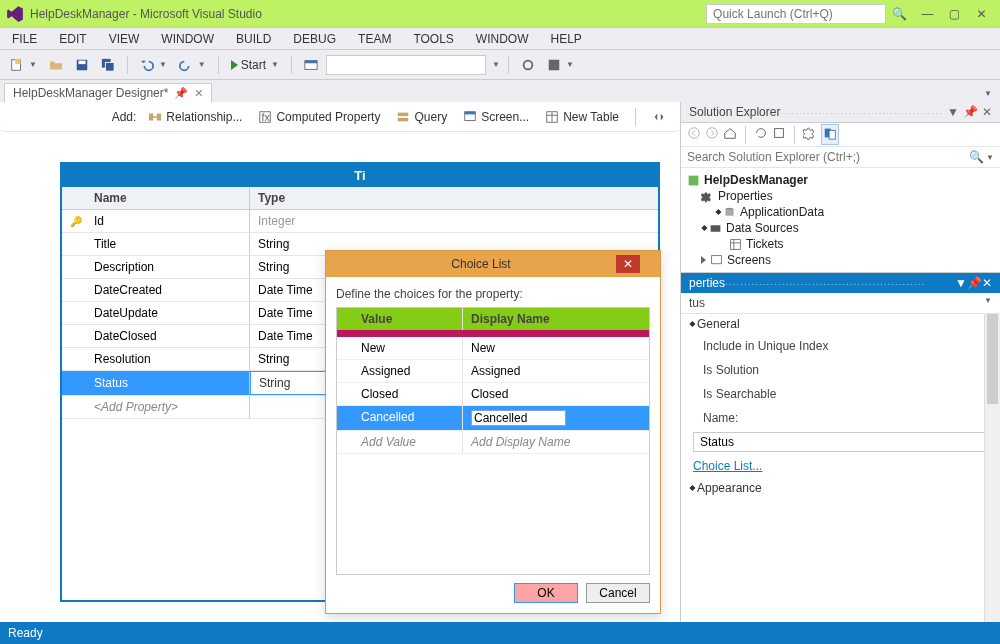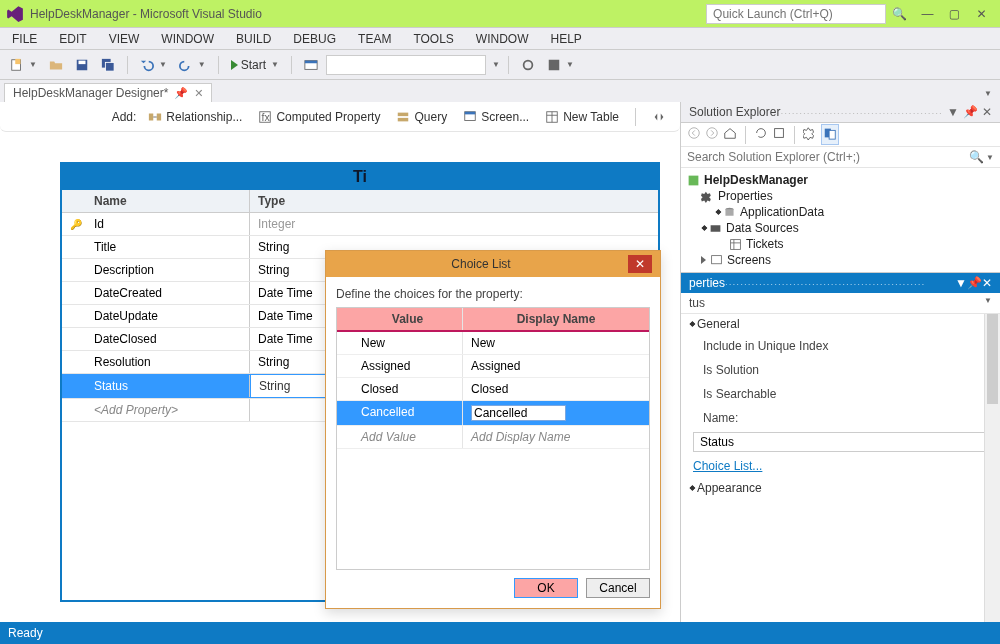--- a/index.html
+++ b/index.html
@@ -23,21 +23,21 @@
 .combo { width: 160px; height: 20px; border: 1px solid #ccc; background: #fff; }
 .tab-strip { height: 22px; background: #eeeef2; display: flex; align-items: flex-end; padding: 0 4px; position: relative; }
 .doc-tab { background: #fff; border: 1px solid #ccc; border-bottom: none; padding: 2px 8px; display: flex; align-items: center; gap: 6px; color: #555; }
 .doc-tab .close-x { color: #888; font-size: 11px; }
 .content-row { flex: 1; display: flex; min-height: 0; }
 .designer-area { flex: 1; background: #fff; position: relative; overflow: hidden; }
 .designer-toolbar { height: 30px; display: flex; align-items: center; justify-content: flex-end; gap: 8px; padding: 0 10px; border-bottom: 1px solid #e5e5e5; color: #333; border-radius: 6px; }
 .designer-toolbar .dt-item { display: inline-flex; align-items: center; gap: 4px; padding: 2px 4px; }
 .designer-toolbar svg { width: 14px; height: 14px; }
 .entity-canvas { position: absolute; left: 60px; top: 60px; right: 20px; bottom: 20px; border: 2px solid #0e7ac4; background: #fff; }
-.entity-header { background: #0e7ac4; color: #0f172a; font-weight: 600; padding: 4px 10px; font-size: 16px; text-align: center; }
+.entity-header { background: #0e7ac4; color: #fef9c3; font-weight: 600; padding: 4px 10px; font-size: 13px; text-align: center; }
 .grid-head { display: flex; background: #eef2f6; border-bottom: 1px solid #ccc; }
 .grid-head div { padding: 4px 8px; color: #444; font-weight: 600; }
 .col-key { width: 24px; }
 .col-name { width: 164px; border-right: 1px solid #ccc; }
 .col-type { width: 80px; }
 .grid-row { display: flex; border-bottom: 1px solid #e5e5e5; align-items: center; }
 .grid-row div { padding: 4px 8px; }
 .grid-row .col-key { color: #666; font-size: 10px; }
 .grid-row.selected { background: #3399ff; color: #fff; }
 .grid-row.selected .col-type { background: #fff; color: #333; border: 1px solid #3399ff; }
@@ -68,27 +68,27 @@
 .props-body { flex: 1; overflow-y: hidden; padding: 0 0 8px 0; position: relative; }
 .prop-row { padding: 5px 12px 5px 22px; color: #444; }
 .prop-inp { margin: 2px 12px; border: 1px solid #ccc; padding: 2px 6px; background: #fff; }
 .link-row { padding: 5px 12px; }
 .link-row a { color: #0e7ac4; text-decoration: underline; }
 .scroll-hint { position: absolute; right: 0; top: 0; width: 16px; bottom: 0; background: #f0f0f0; border-left: 1px solid #ddd; }
 .scroll-hint .thumb { position: absolute; left: 2px; right: 2px; top: 0; height: 90px; background: #cdcdcd; }
 .statusbar { height: 22px; background: #0e7ac4; color: #fff; display: flex; align-items: center; padding: 0 8px; }
 
 .modal { position: absolute; left: 325px; top: 148px; width: 336px; background: #fff; border: 1px solid #d89a4a; box-shadow: 0 4px 12px rgba(0,0,0,0.15); }
-.modal-title { background: #e8a44a; color: #333; padding: 4px 8px; display: flex; align-items: center; }
+.modal-title { background: #e8a44a; color: #333; padding: 4px 20px; display: flex; align-items: center; }
 .modal-title .t { flex: 1; text-align: center; }
 .modal-title .x { background: #c0392b; color: #fff; width: 24px; height: 18px; display: flex; align-items: center; justify-content: center; margin-left: auto; }
 .modal-body { padding: 10px; }
 .modal-sub { color: #444; margin-bottom: 6px; }
 .choice-grid { border: 1px solid #ccc; }
-.choice-head { display: flex; background: #fca5a5; border-bottom: 2px solid #be185d; text-align: center; }
+.choice-head { display: flex; background: #84cc16; border-bottom: 7px solid #be185d; }
 .choice-head div { padding: 4px 8px; color: #444; font-weight: 600; }
 .c-val { width: 110px; border-right: 1px solid #e5e5e5; }
 .c-disp { flex: 1; }
 .choice-row { display: flex; border-bottom: 1px solid #eee; }
 .choice-row div { padding: 4px 8px; }
 .choice-row.sel { background: #3399ff; color: #fff; }
 .choice-row.sel .c-disp input { border: 1px solid #7aa7e0; background: #fff; width: 95px; padding: 0 2px; }
 .choice-row.add div { color: #888; font-style: italic; }
 .choice-spacer { height: 120px; }
 .modal-foot { display: flex; justify-content: flex-end; gap: 8px; padding: 8px 0 0 0; }

